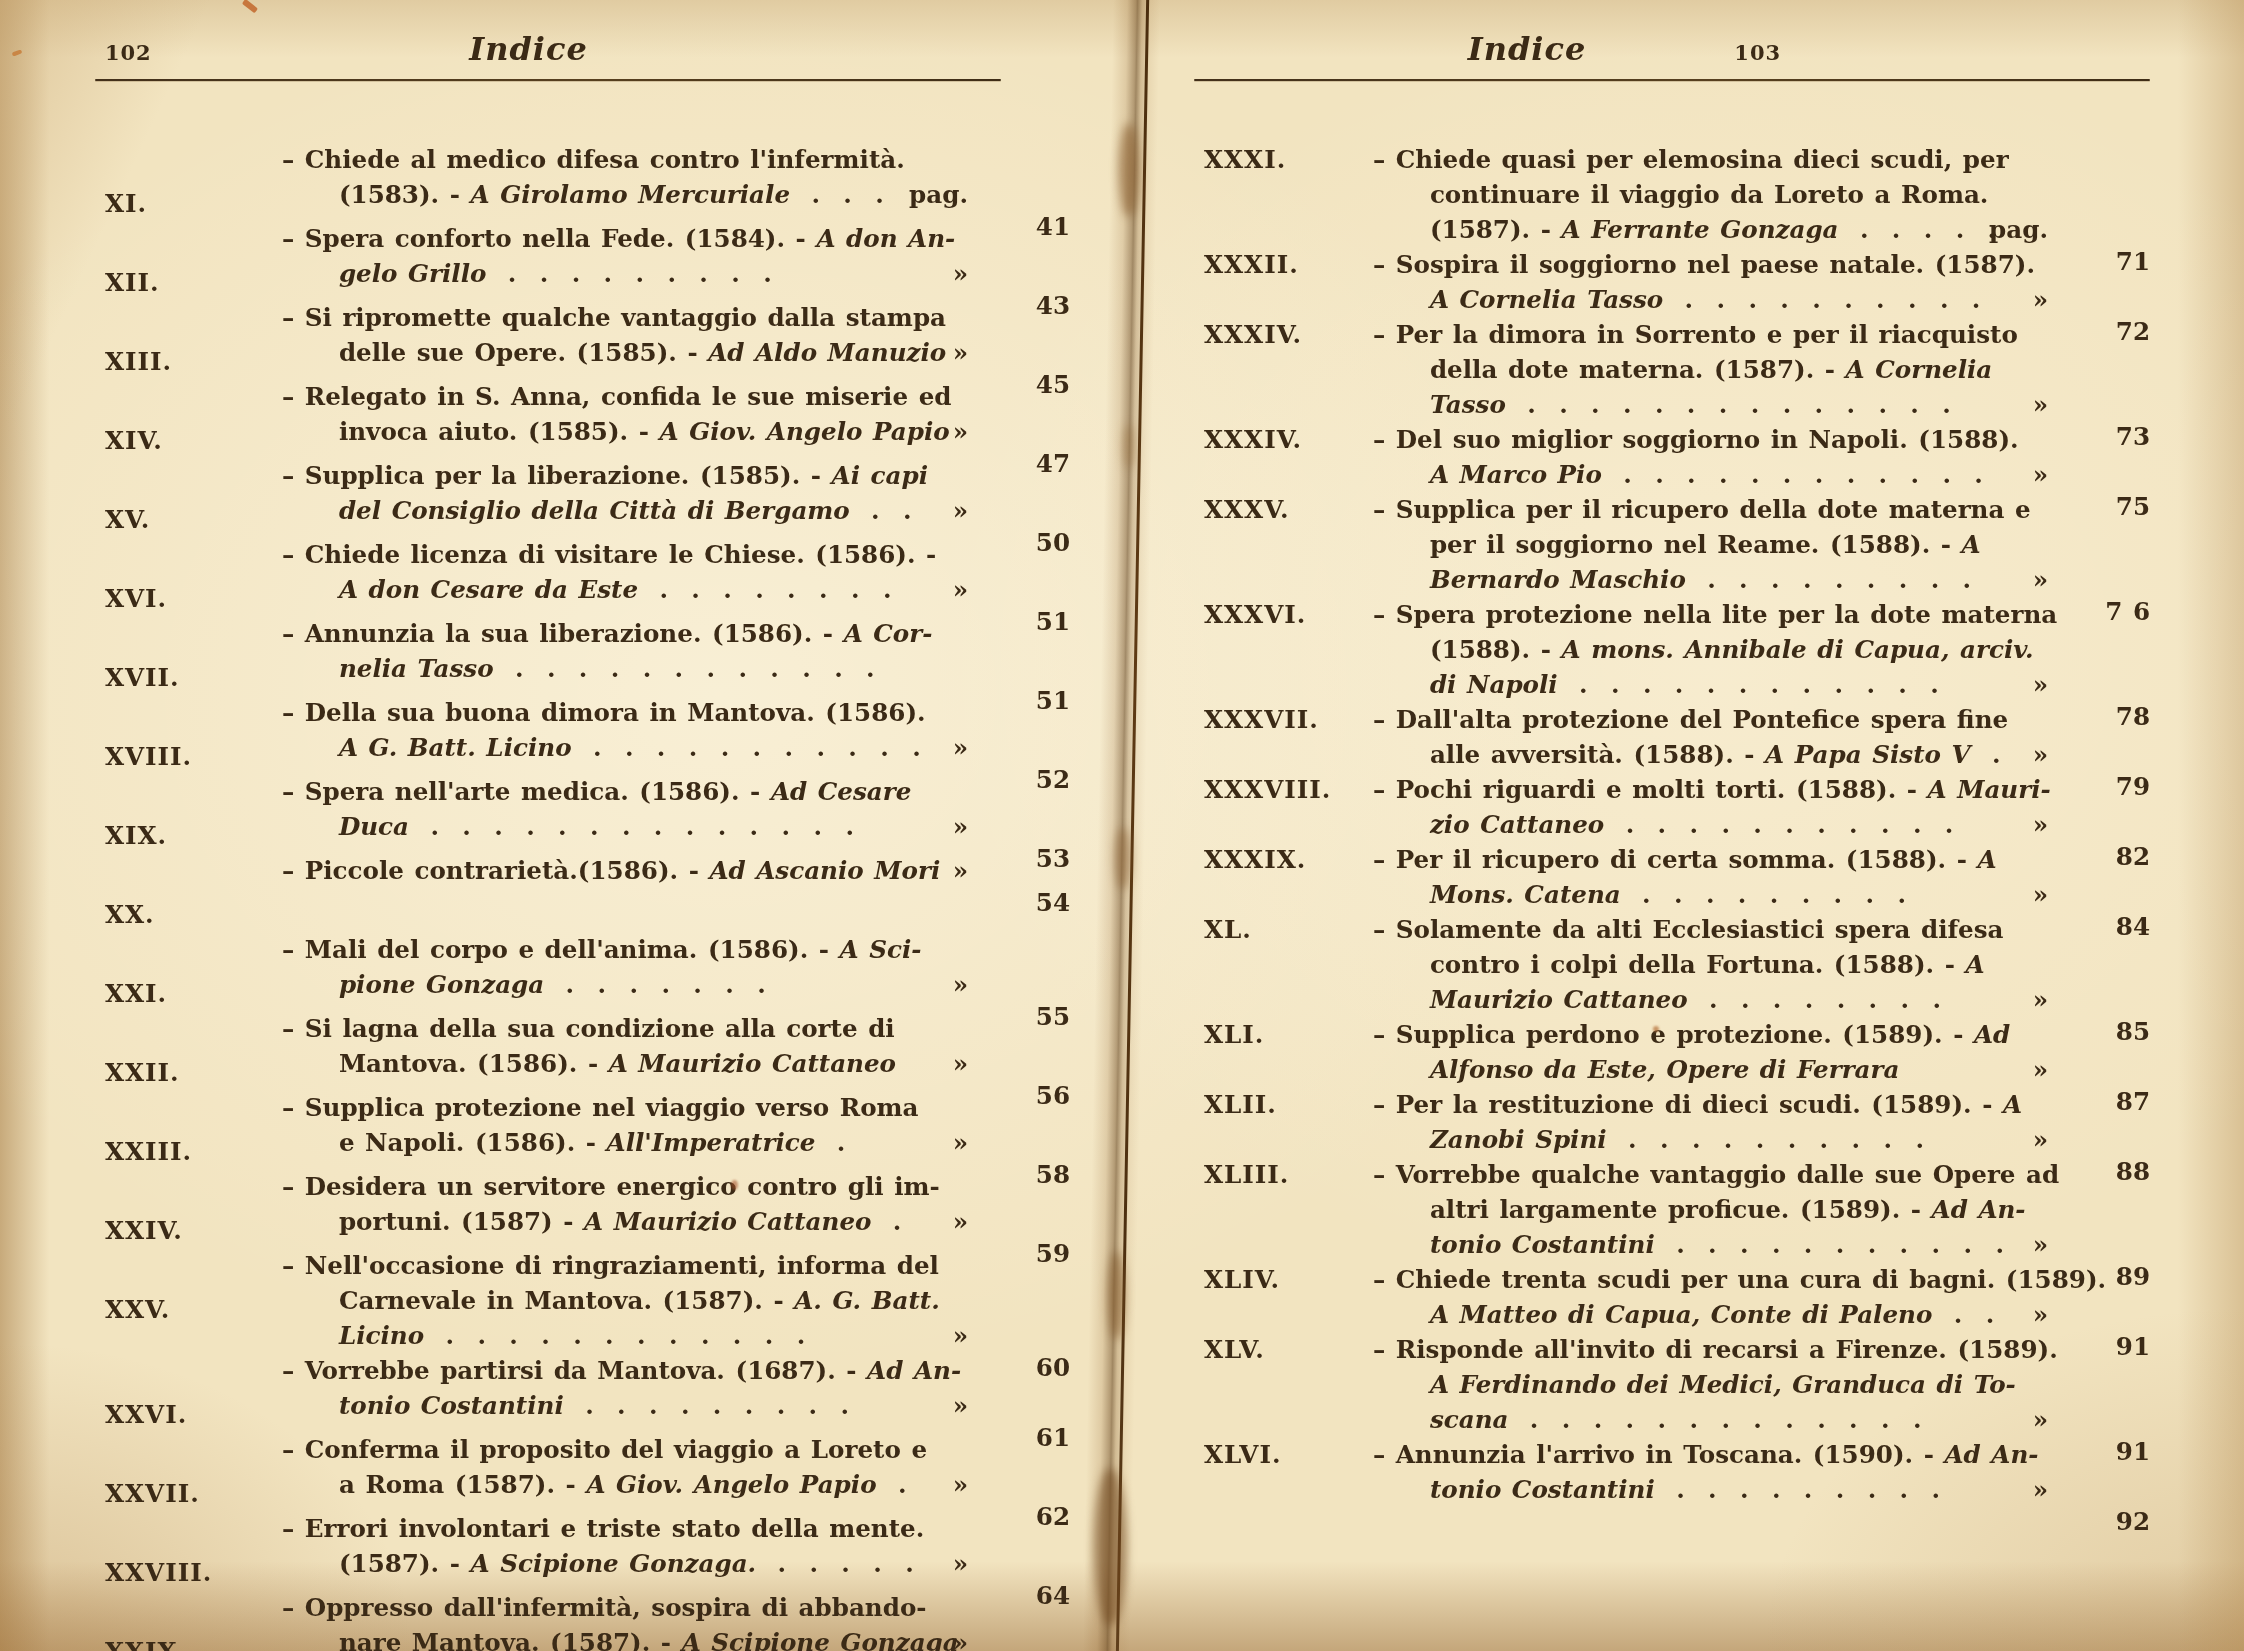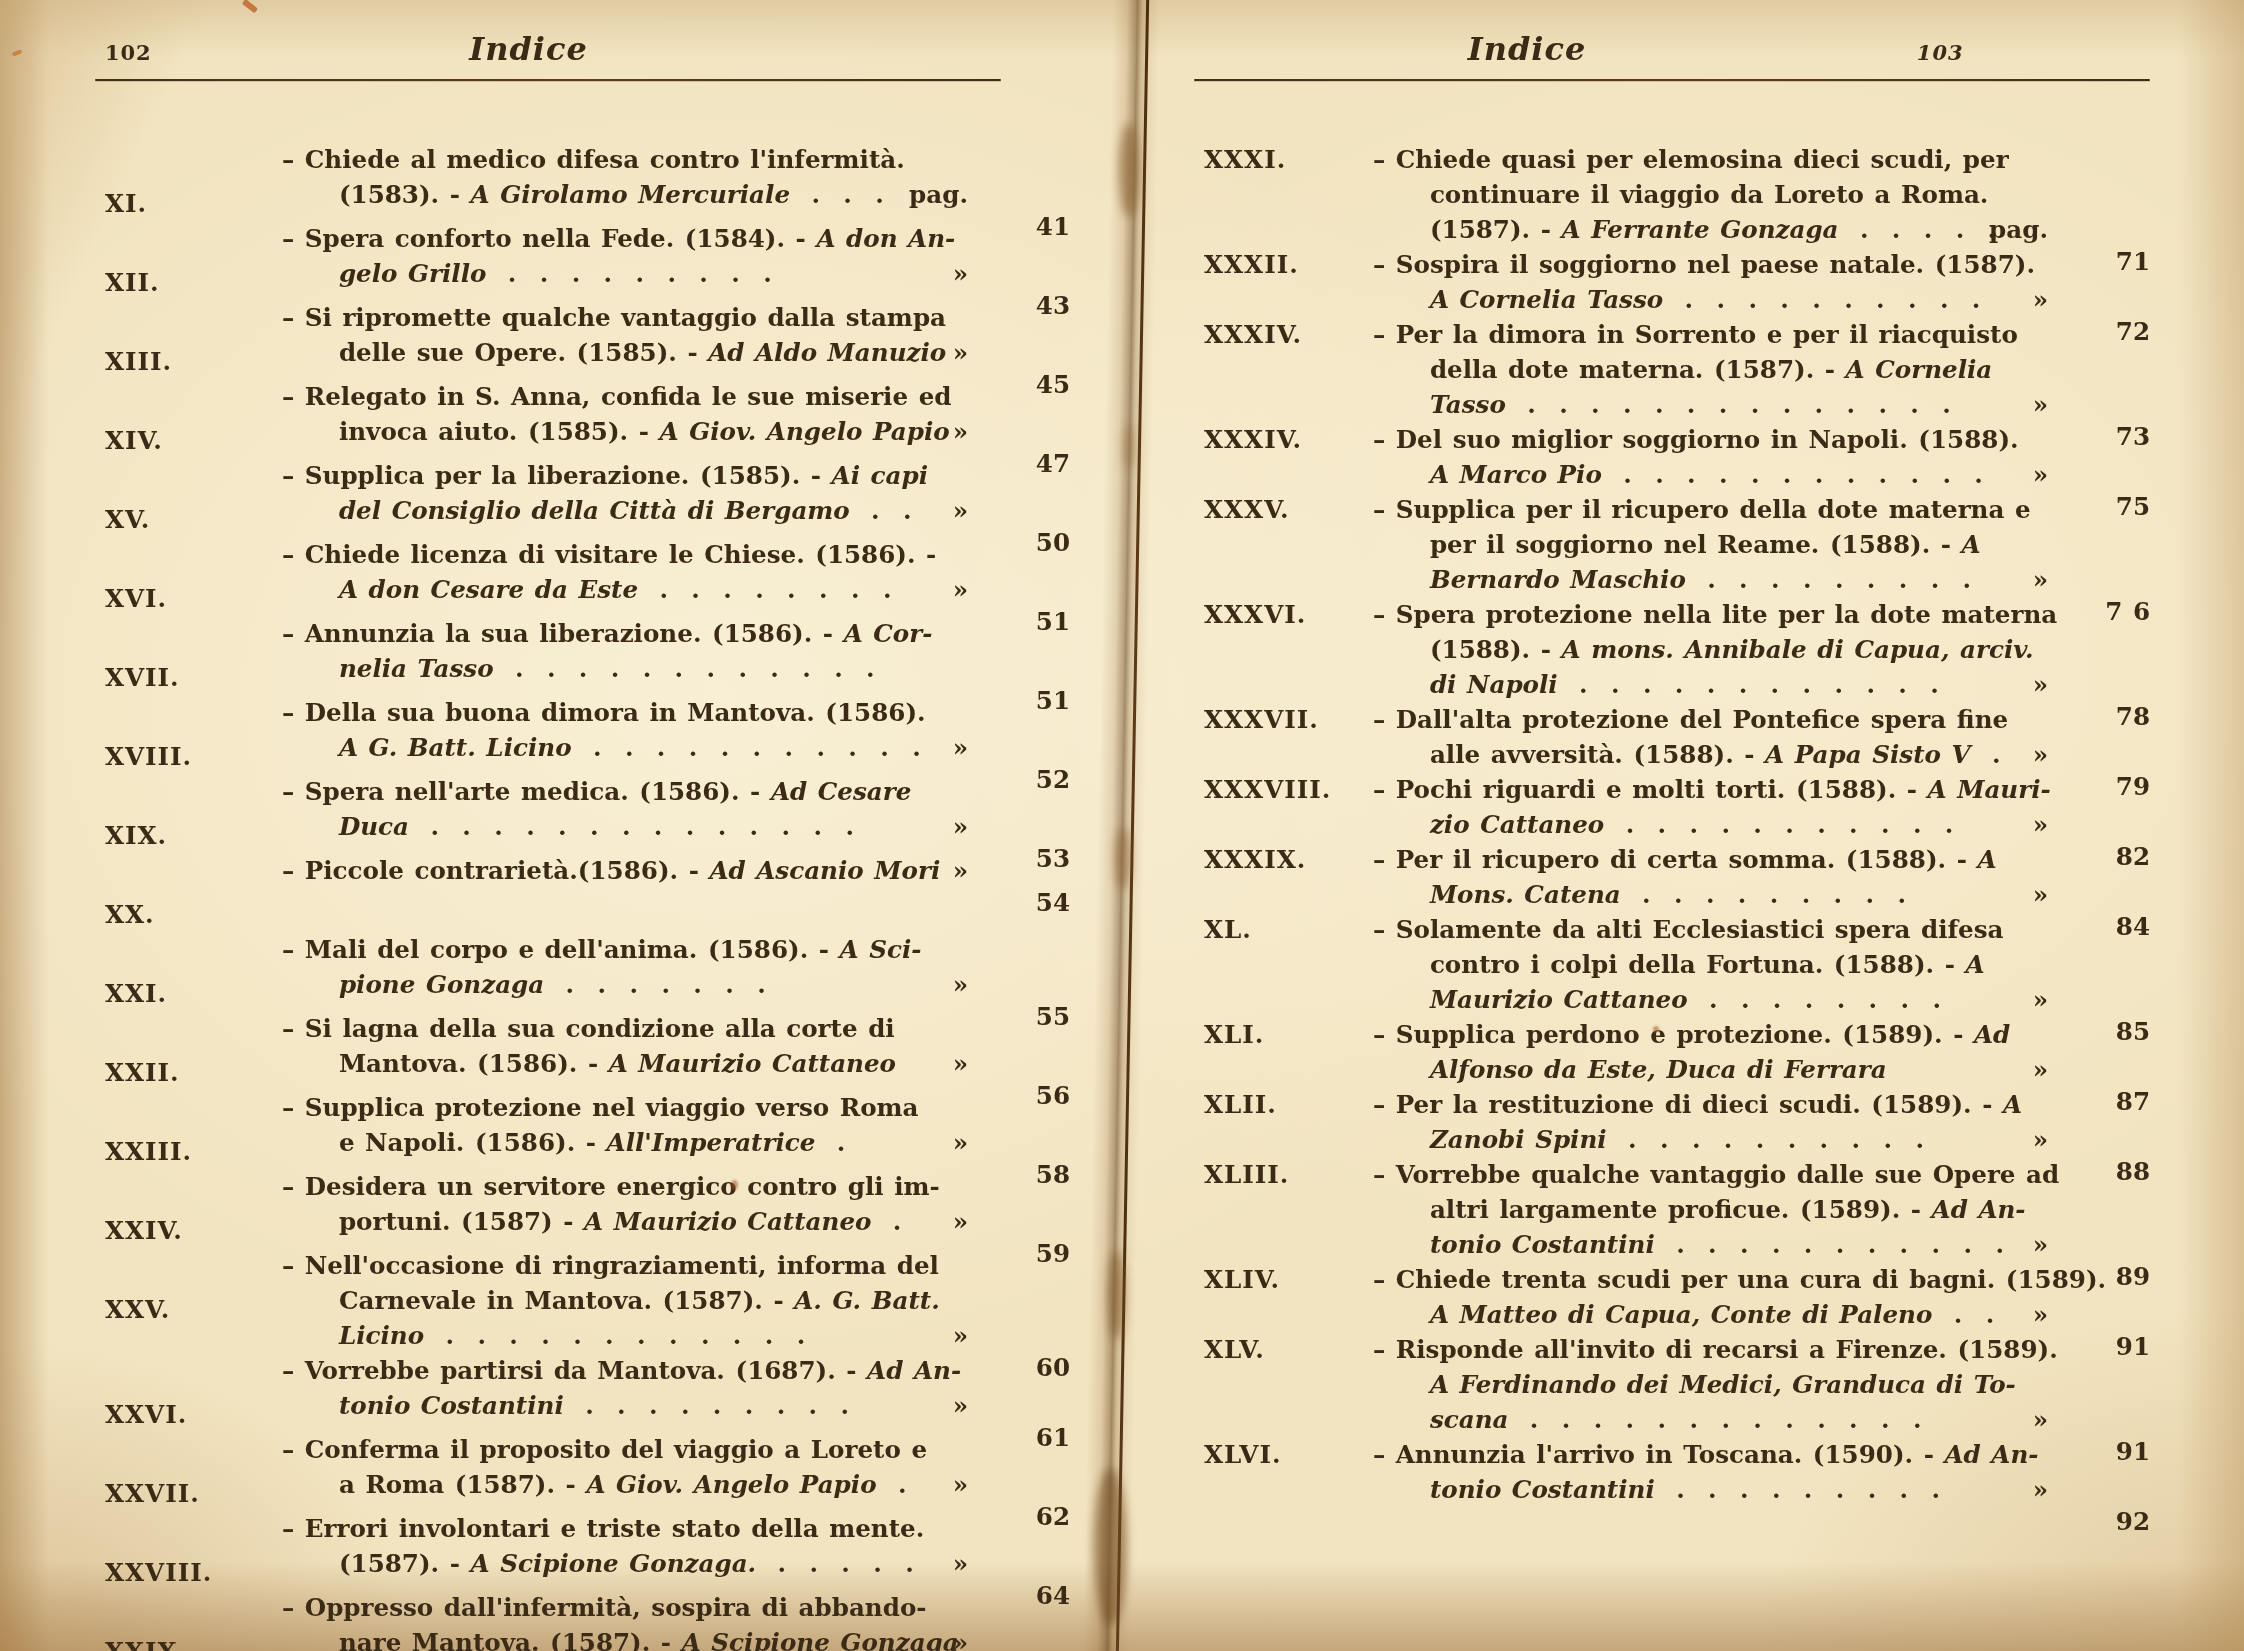--- a/index.html
+++ b/index.html
@@ -36,21 +36,21 @@
     align-items: baseline;
     line-height: 43px;
     padding: 0 3.9px 0 9.9px;
   }
   .folio {
     font-size: 21px;
     font-weight: bold;
     letter-spacing: 1px;
   }
   .page.left  .folio.num { text-align: left; }
-  .page.right .folio.num { text-align: center; font-style: italic; }
+  .page.right .folio.num { text-align: left; }
   .running-title {
     font-size: 32px;
     font-weight: bold;
     font-style: italic;
     letter-spacing: 1px;
     position: relative;
   }
   .page.left  .running-title { left: -57px; }
   .page.right .running-title { left: -148px; }
 
@@ -380,21 +380,21 @@
         <div class="lines">
           <div class="line"><span class="line-text"><span>– Solamente da alti Ecclesiastici spera difesa</span></span></div>
           <div class="line cont"><span class="line-text"><span>contro i colpi della Fortuna. (1588). - </span><span class="it">A</span></span></div>
           <div class="line cont"><span class="line-text"><span class="it">Maurizio Cattaneo</span><span class="dots"> . . . . . . . .</span></span><span class="ref">»</span><span class="pg">85</span></div>
         </div>
       </div>
       <div class="entry">
         <div class="numeral">XLI.</div>
         <div class="lines">
           <div class="line"><span class="line-text"><span>– Supplica perdono e protezione. (1589). - </span><span class="it">Ad</span></span></div>
-          <div class="line cont"><span class="line-text"><span class="it">Alfonso da Este, Duca di Ferrara</span></span><span class="ref">»</span><span class="pg">87</span></div>
+          <div class="line cont"><span class="line-text"><span class="it">Alfonso da Este, Opere di Ferrara</span></span><span class="ref">»</span><span class="pg">87</span></div>
         </div>
       </div>
       <div class="entry">
         <div class="numeral">XLII.</div>
         <div class="lines">
           <div class="line"><span class="line-text"><span>– Per la restituzione di dieci scudi. (1589). - </span><span class="it">A</span></span></div>
           <div class="line cont"><span class="line-text"><span class="it">Zanobi Spini</span><span class="dots"> . . . . . . . . . .</span></span><span class="ref">»</span><span class="pg">88</span></div>
         </div>
       </div>
       <div class="entry">

